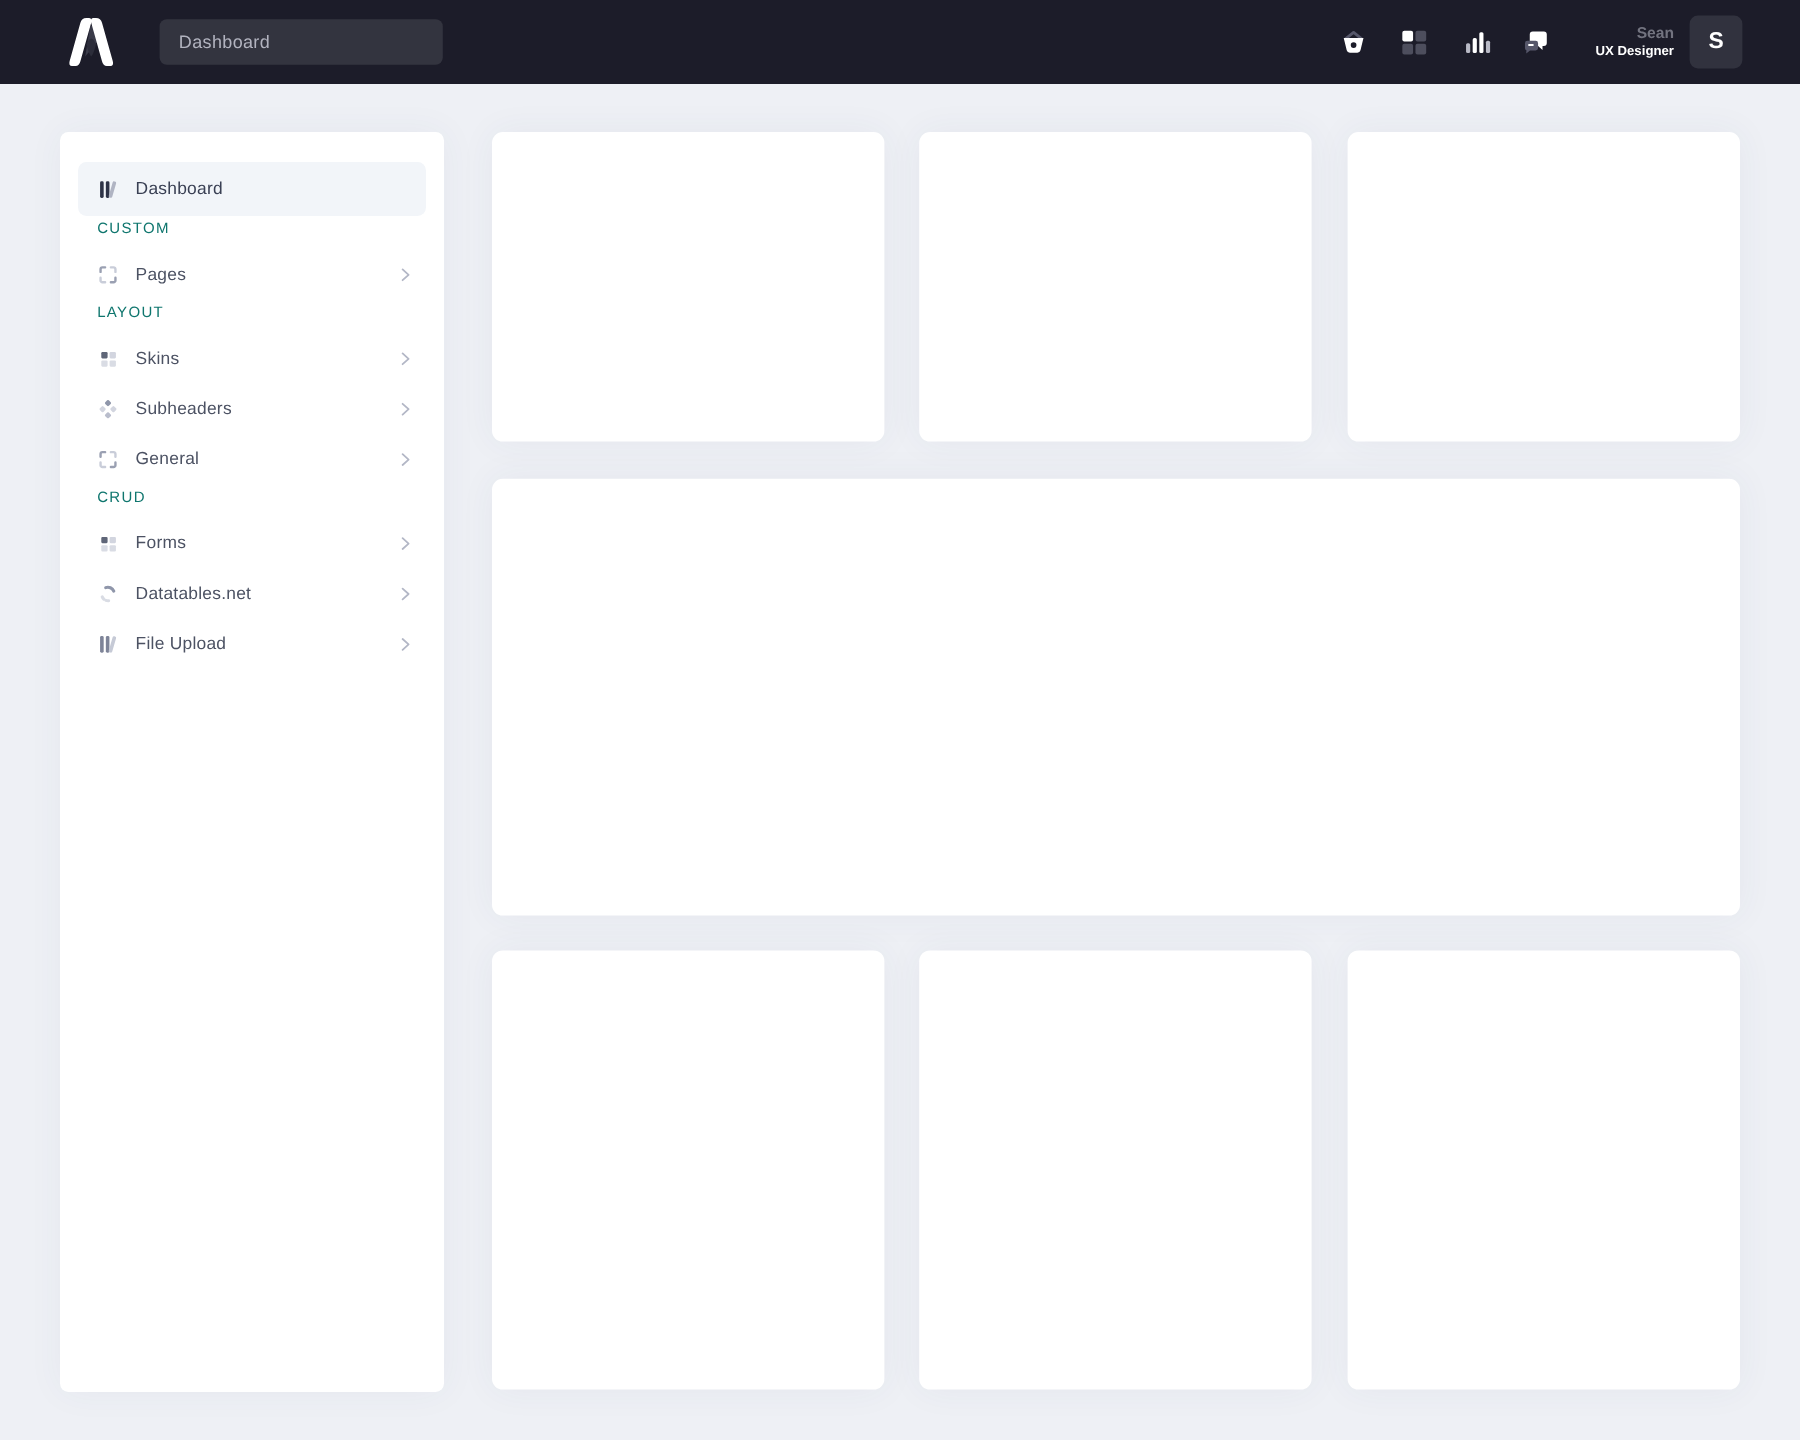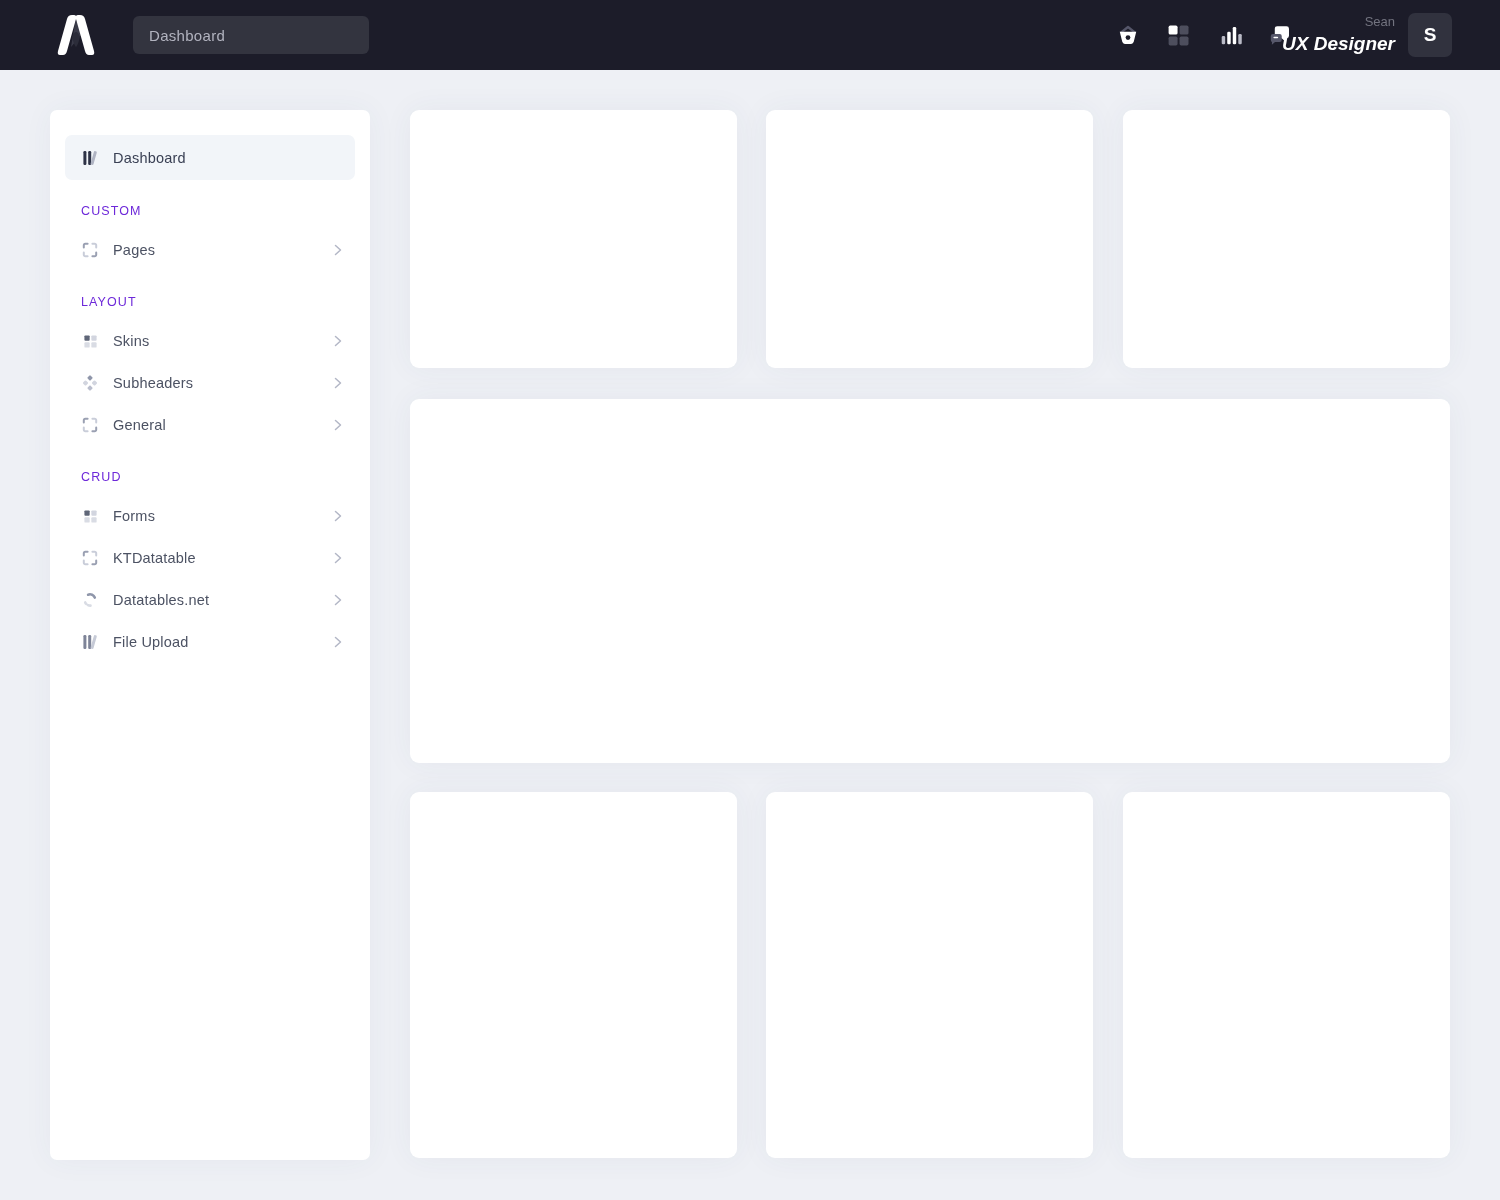--- a/index.html
+++ b/index.html
@@ -43,22 +43,22 @@
   .icon-btn.grid   { left: 1158px; }
   .icon-btn.chart  { left: 1212px; }
   .icon-btn.chat   { left: 1260px; }
 
   .user-menu {
     position: absolute; right: 48px; top: 13px;
     height: 44px; display: flex; align-items: center;
     cursor: pointer;
   }
   .user-text { text-align: right; margin-right: 13px; line-height: 1.35; }
-  .user-name { display: block; color: #72737f; font-size: 13px; font-weight: normal; }
-  .user-role { display: block; color: #ffffff; font-size: 19px; font-weight: bold; font-style: italic; }
+  .user-name { display: block; color: #72737f; font-size: 13px; font-weight: bold; }
+  .user-role { display: block; color: #ffffff; font-size: 11px; font-weight: bold; }
   .avatar {
     width: 44px; height: 44px; border-radius: 7px;
     background: #31323e; color: #fff;
     font-size: 19px; font-weight: bold;
     display: flex; align-items: center; justify-content: center;
   }
 
   
   .sidebar {
     position: absolute; left: 50px; top: 110px;
@@ -76,23 +76,23 @@
   .menu-item.active {
     height: 45px; background: #f2f5f9;
   }
   .mi-icon { width: 18px; height: 18px; margin-right: 14px; flex: 0 0 18px; display:flex; align-items:center; justify-content:center; }
   .mi-label {
     color: #4c5263; font-size: 14.5px; font-weight: 500; letter-spacing: 0.2px;
   }
   .menu-item.active .mi-label { color: #3a4054; }
   .mi-chevron { margin-left: auto; display: flex; align-items: center; }
   .section-label {
-    height: 20px; margin-top: 21px; margin-bottom: 8px;
+    height: 20px; margin-bottom: 8px;
     padding-left: 31px; display: flex; align-items: center;
-    color: #6d28d9; font-size: 12.5px; font-weight: 500;
+    color: #0f766e; font-size: 12.5px; font-weight: 500;
     letter-spacing: 1.1px;
   }
 
   
   .card {
     position: absolute; background: #ffffff; border-radius: 9px;
     box-shadow: 0 0 30px rgba(56,71,109,0.055);
   }
   .card.r1 { top: 110px; height: 258px; width: 327px; }
   .card.c1 { left: 410px; }
@@ -261,36 +261,20 @@
         </svg>
       </span>
       <span class="mi-label">Forms</span>
       <span class="mi-chevron">
         <svg width="8" height="12" viewBox="0 0 8 12">
             <path d="M1.5 1.5 L6.5 6 L1.5 10.5" fill="none" stroke="#b3b7c6" stroke-width="1.5" stroke-linecap="round" stroke-linejoin="round"></path>
           </svg>
       </span>
     </div>
 
-    <div class="menu-item">
-      <span class="mi-icon">
-        <svg width="16" height="16" viewBox="0 0 16 16">
-          <path d="M1.8 5.6 V3.3 A1.5 1.5 0 0 1 3.3 1.8 H5.6" fill="none" stroke="#9aa0b2" stroke-width="2" stroke-linecap="round"></path>
-          <path d="M10.4 1.8 H12.7 A1.5 1.5 0 0 1 14.2 3.3 V5.6" fill="none" stroke="#c9cdd9" stroke-width="2" stroke-linecap="round"></path>
-          <path d="M14.2 10.4 V12.7 A1.5 1.5 0 0 1 12.7 14.2 H10.4" fill="none" stroke="#9aa0b2" stroke-width="2" stroke-linecap="round"></path>
-          <path d="M5.6 14.2 H3.3 A1.5 1.5 0 0 1 1.8 12.7 V10.4" fill="none" stroke="#c9cdd9" stroke-width="2" stroke-linecap="round"></path>
-        </svg>
-      </span>
-      <span class="mi-label">KTDatatable</span>
-      <span class="mi-chevron">
-        <svg width="8" height="12" viewBox="0 0 8 12">
-            <path d="M1.5 1.5 L6.5 6 L1.5 10.5" fill="none" stroke="#b3b7c6" stroke-width="1.5" stroke-linecap="round" stroke-linejoin="round"></path>
-          </svg>
-      </span>
-    </div>
 
     <div class="menu-item">
       <span class="mi-icon">
         <svg width="16" height="16" viewBox="0 0 16 16">
           <path d="M12.8 5.6 A5.3 5.3 0 0 0 6.1 2.7" fill="none" stroke="#8f96aa" stroke-width="2.6" stroke-linecap="round"></path>
           <path d="M3.2 10.4 A5.3 5.3 0 0 0 9.9 13.3" fill="none" stroke="#d9dce4" stroke-width="2.6" stroke-linecap="round" stroke-dasharray="2.2 2"></path>
         </svg>
       </span>
       <span class="mi-label">Datatables.net</span>
       <span class="mi-chevron">

